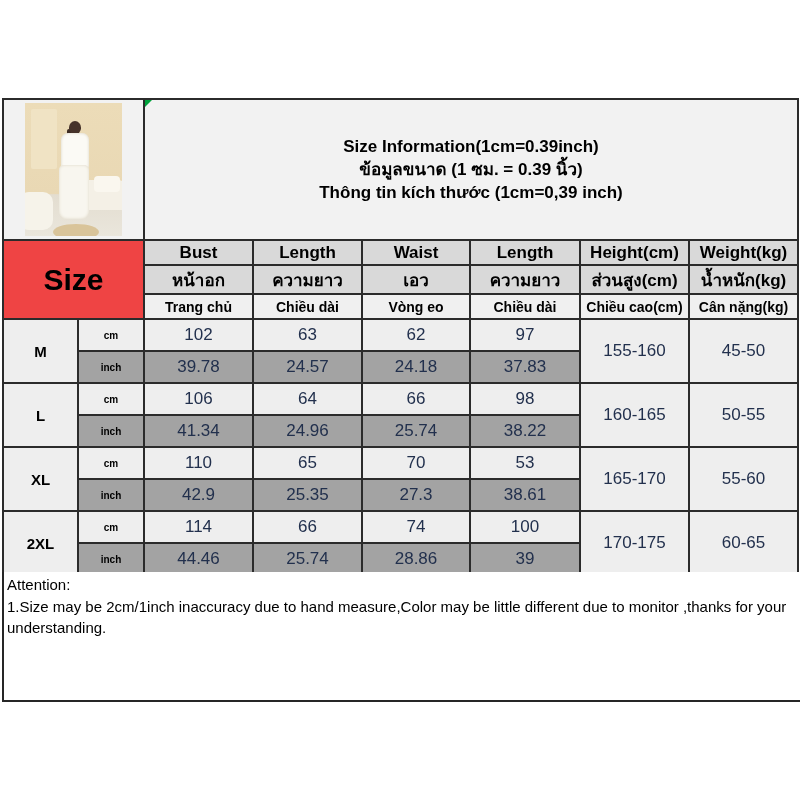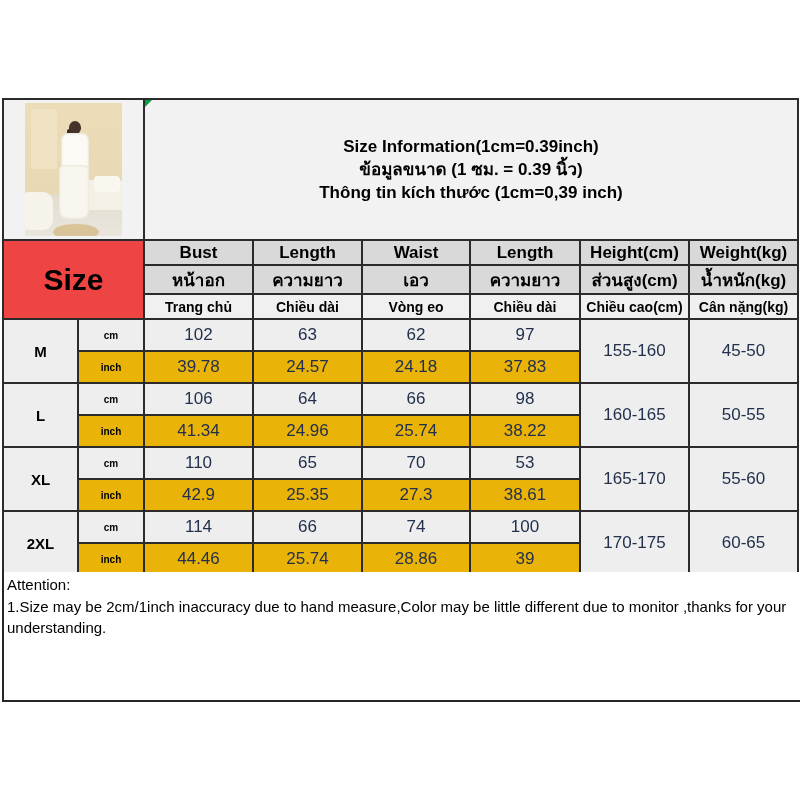--- a/index.html
+++ b/index.html
@@ -26,21 +26,21 @@
   .title-cell{background:#f2f2f2;}
   .title-cell .t{font-weight:bold;font-size:17px;line-height:23px;}
   .size-cell{background:#ef4444;font-weight:bold;font-size:30px;margin-top:32px;}
   .hd{background:#d9d9d9;font-weight:bold;font-size:17px;height:23px;}
   tr.r-th .hd{height:24px;}
   tr.r-vi .hd{background:#f0f0f0;height:23px;font-size:14px;}
   .size-lab{background:#d9d9d9;font-weight:bold;font-size:15px;}
   .unit{font-weight:bold;font-size:10px;}
   .val{font-size:17px;color:#22304d;}
   tr.r-cm td{background:#eeeeee;height:30px;}
-  tr.r-inch td{background:#eab308;height:30px;}
+  tr.r-inch td{background:#a3a3a3;height:30px;}
   td.range{background:#eeeeee;}
   td.size-lab{background:#d9d9d9;}
 
   
   .green-corner{
     position:absolute;left:145px;top:100px;width:0;height:0;z-index:5;
     border-top:7px solid #00a33c;border-right:7px solid transparent;
   }
 
   

